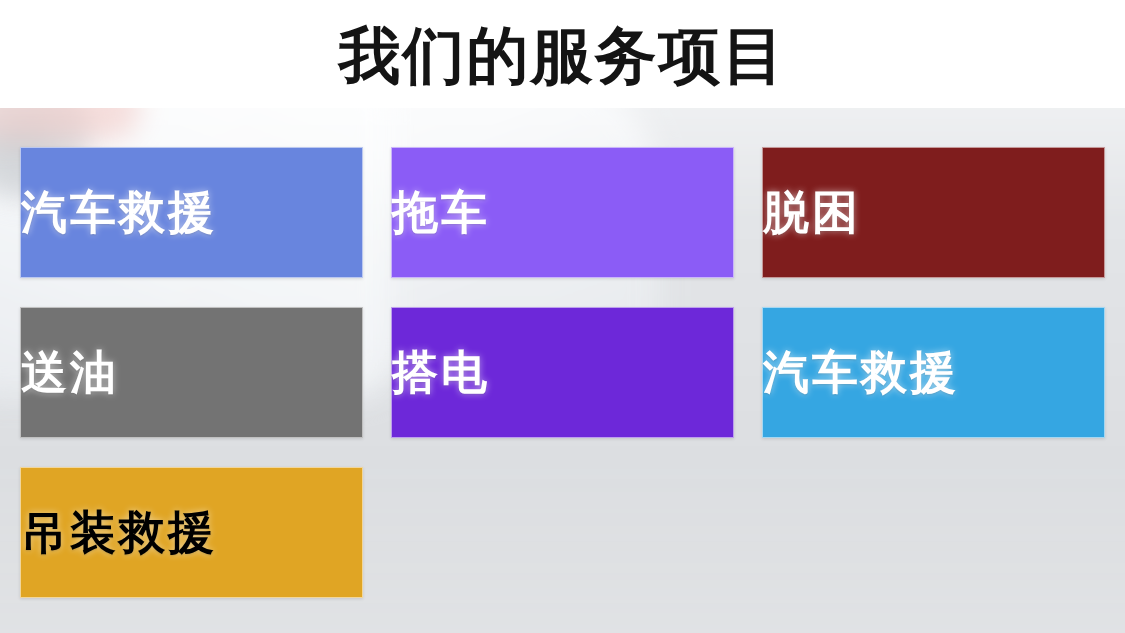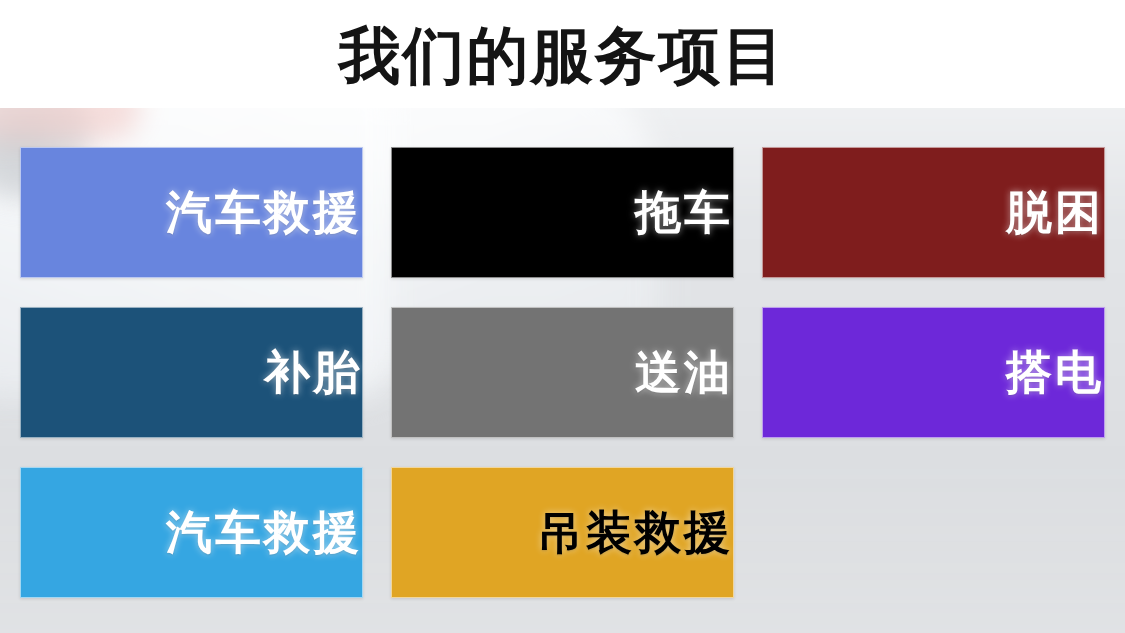--- a/index.html
+++ b/index.html
@@ -108,21 +108,21 @@
     display: grid;
     grid-template-columns: 343px 343px 343px;
     grid-template-rows: 131px 131px 131px;
     column-gap: 28px;
     row-gap: 29px;
     z-index: 4;
   }
   .tile {
     display: flex;
     align-items: center;
-    justify-content: flex-end;
+    justify-content: flex-start;
     box-sizing: border-box;
     border: 1px solid rgba(255,255,255,.55);
     box-shadow: 0 1px 3px rgba(0,0,0,.12);
   }
   .tile-label {
     font-size: 46px;
     font-weight: 700;
     letter-spacing: 3px;
     color: #ffffff;
     text-shadow: 0 0 7px rgba(255,255,255,.55), 0 1px 2px rgba(0,0,0,.18);
@@ -147,31 +147,28 @@
   </div>
 
   <div class="title">我们的服务项目</div>
 
   <div class="grid">
 
     <div class="tile" style="background:#6885de">
       <span class="tile-label">汽车救援</span>
     </div>
 
-    <div class="tile" style="background:#000000">
+    <div class="tile" style="background:#8b5cf6">
       <span class="tile-label">拖车</span>
     </div>
 
     <div class="tile" style="background:#7f1d1d">
       <span class="tile-label">脱困</span>
     </div>
 
-    <div class="tile" style="background:#1c5279">
-      <span class="tile-label">补胎</span>
-    </div>
 
 
     <div class="tile" style="background:#737373">
       <span class="tile-label">送油</span>
     </div>
 
     <div class="tile" style="background:#6d28d9">
       <span class="tile-label">搭电</span>
     </div>
 

